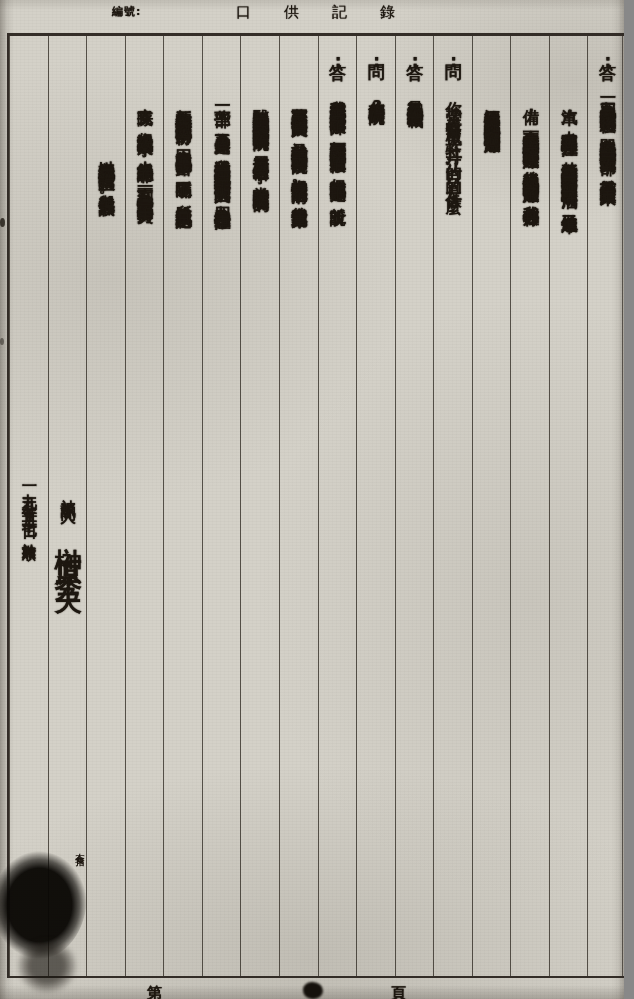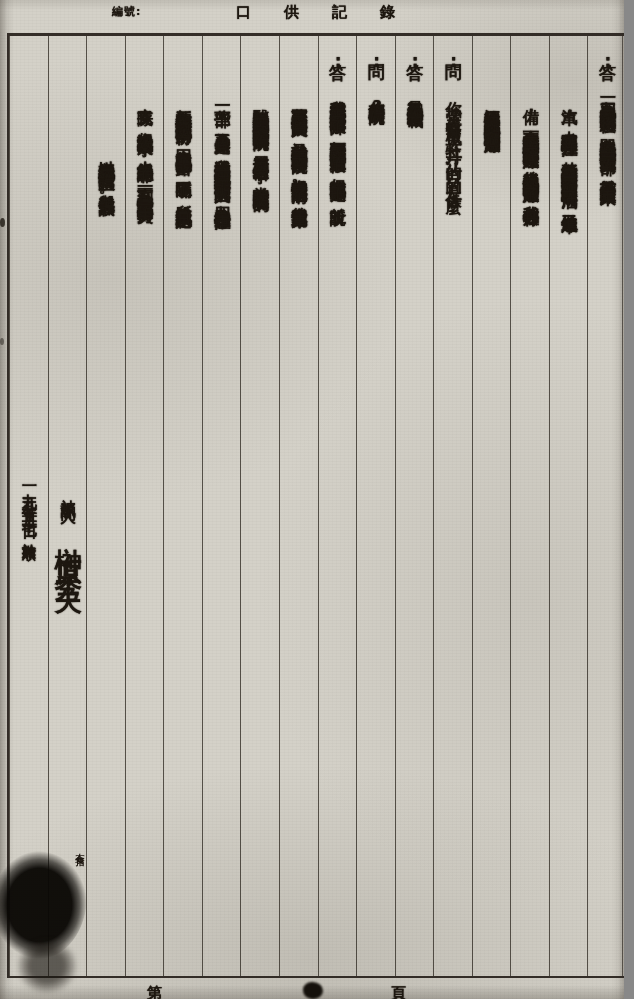--- a/index.html
+++ b/index.html
@@ -28,21 +28,21 @@
     content:"";position:absolute;inset:0;pointer-events:none;
     background:
       repeating-linear-gradient(0deg, rgba(0,0,0,.018) 0 1px, transparent 1px 3px),
       repeating-linear-gradient(90deg, rgba(0,0,0,.014) 0 1px, transparent 1px 4px);
   }
   .hdr-serial{
     position:absolute;left:112px;top:4px;font-size:11px;font-weight:700;
     letter-spacing:1px;text-shadow:0 0 1px rgba(20,14,6,.8);
   }
   .hdr-title{
-    position:absolute;left:236px;top:3px;font-size:15px;font-weight:700;
+    position:absolute;left:236px;top:3px;font-size:15px;font-weight:400;
     letter-spacing:33px;white-space:nowrap;text-shadow:0 0 1px rgba(20,14,6,.9);
   }
   .table{
     position:absolute;left:7px;top:33px;width:621px;height:945px;
     box-sizing:border-box;
     border:2px solid rgba(38,32,26,.92);
     border-top-width:3px;
   }
   
   .table::before{

